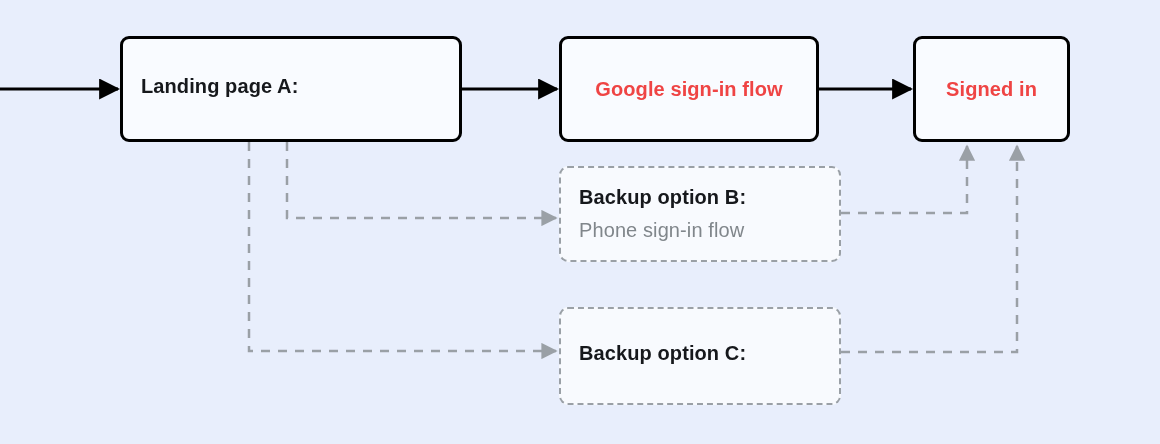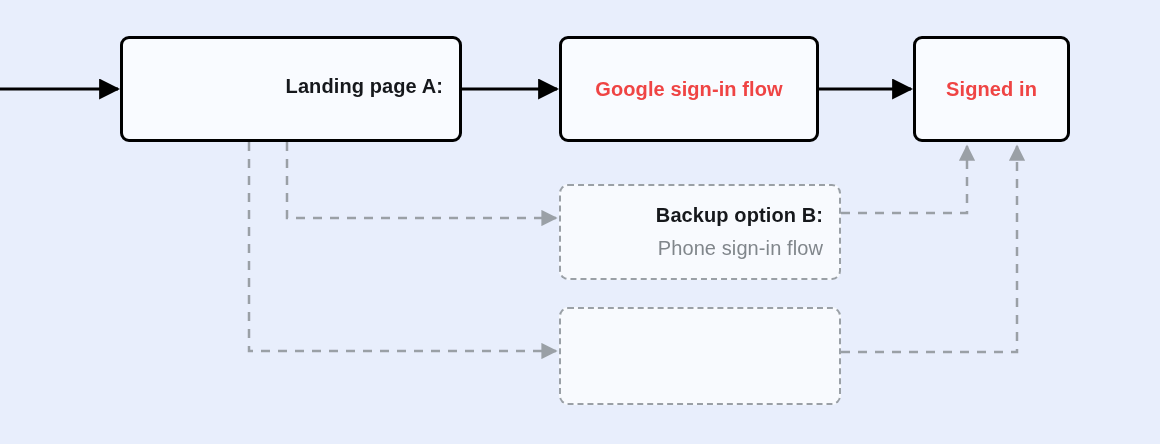--- a/index.html
+++ b/index.html
@@ -23,23 +23,22 @@
     height: 444px;
   }
   .node {
     position: absolute;
     box-sizing: border-box;
     background: #f9fbff;
     border-radius: 9px;
     display: flex;
     flex-direction: column;
     justify-content: center;
-    padding-left: 45px;
+    padding-left: 18px;
     padding-right: 16px;
-    align-items: flex-end;
   }
   .node.solid {
     border: 3px solid #000000;
   }
   .node.dashed {
     border: 2px dashed #9aa0a6;
     background: #f8fafe;
   }
   .node.center {
     align-items: center;
@@ -56,21 +55,20 @@
     font-size: 20px;
     font-weight: normal;
     line-height: 1.35;
     letter-spacing: 0.1px;
   }
   .subtitle.accent {
     color: #1a73e8;
   }
   .subtitle.grey {
     color: #80868b;
-    margin-left: 44px;
   }
   .single-label {
     font-size: 20px;
     font-weight: bold;
     color: #ef4444;
     letter-spacing: 0.1px;
   }
   .row-gap {
     height: 6px;
   }
@@ -111,23 +109,24 @@
   </div>
 
   <div class="node solid center" id="node-google-sign-in-flow" style="left:559px; top:36px; width:260px; height:106px;">
     <div class="single-label">Google sign-in flow</div>
   </div>
 
   <div class="node solid center" id="node-signed-in" style="left:913px; top:36px; width:157px; height:106px;text-align:center;">
     <div class="single-label">Signed in</div>
   </div>
 
-  <div class="node dashed" id="node-backup-option-b" style="left:559px; top:184px; width:282px; height:96px;">
+  <div class="node dashed" id="node-backup-option-b" style="left:559px; top:166px; width:282px; height:96px;">
     <div class="title">Backup option B:</div>
     <div class="row-gap"></div>
     <div class="subtitle grey">Phone sign-in flow</div>
   </div>
 
   <div class="node dashed" id="node-backup-option-c" style="left:559px; top:307px; width:282px; height:98px;">
+    <div class="title">Backup option C:</div>
     <div class="row-gap"></div>
   </div>
 
 </div>
 
 </body></html>

